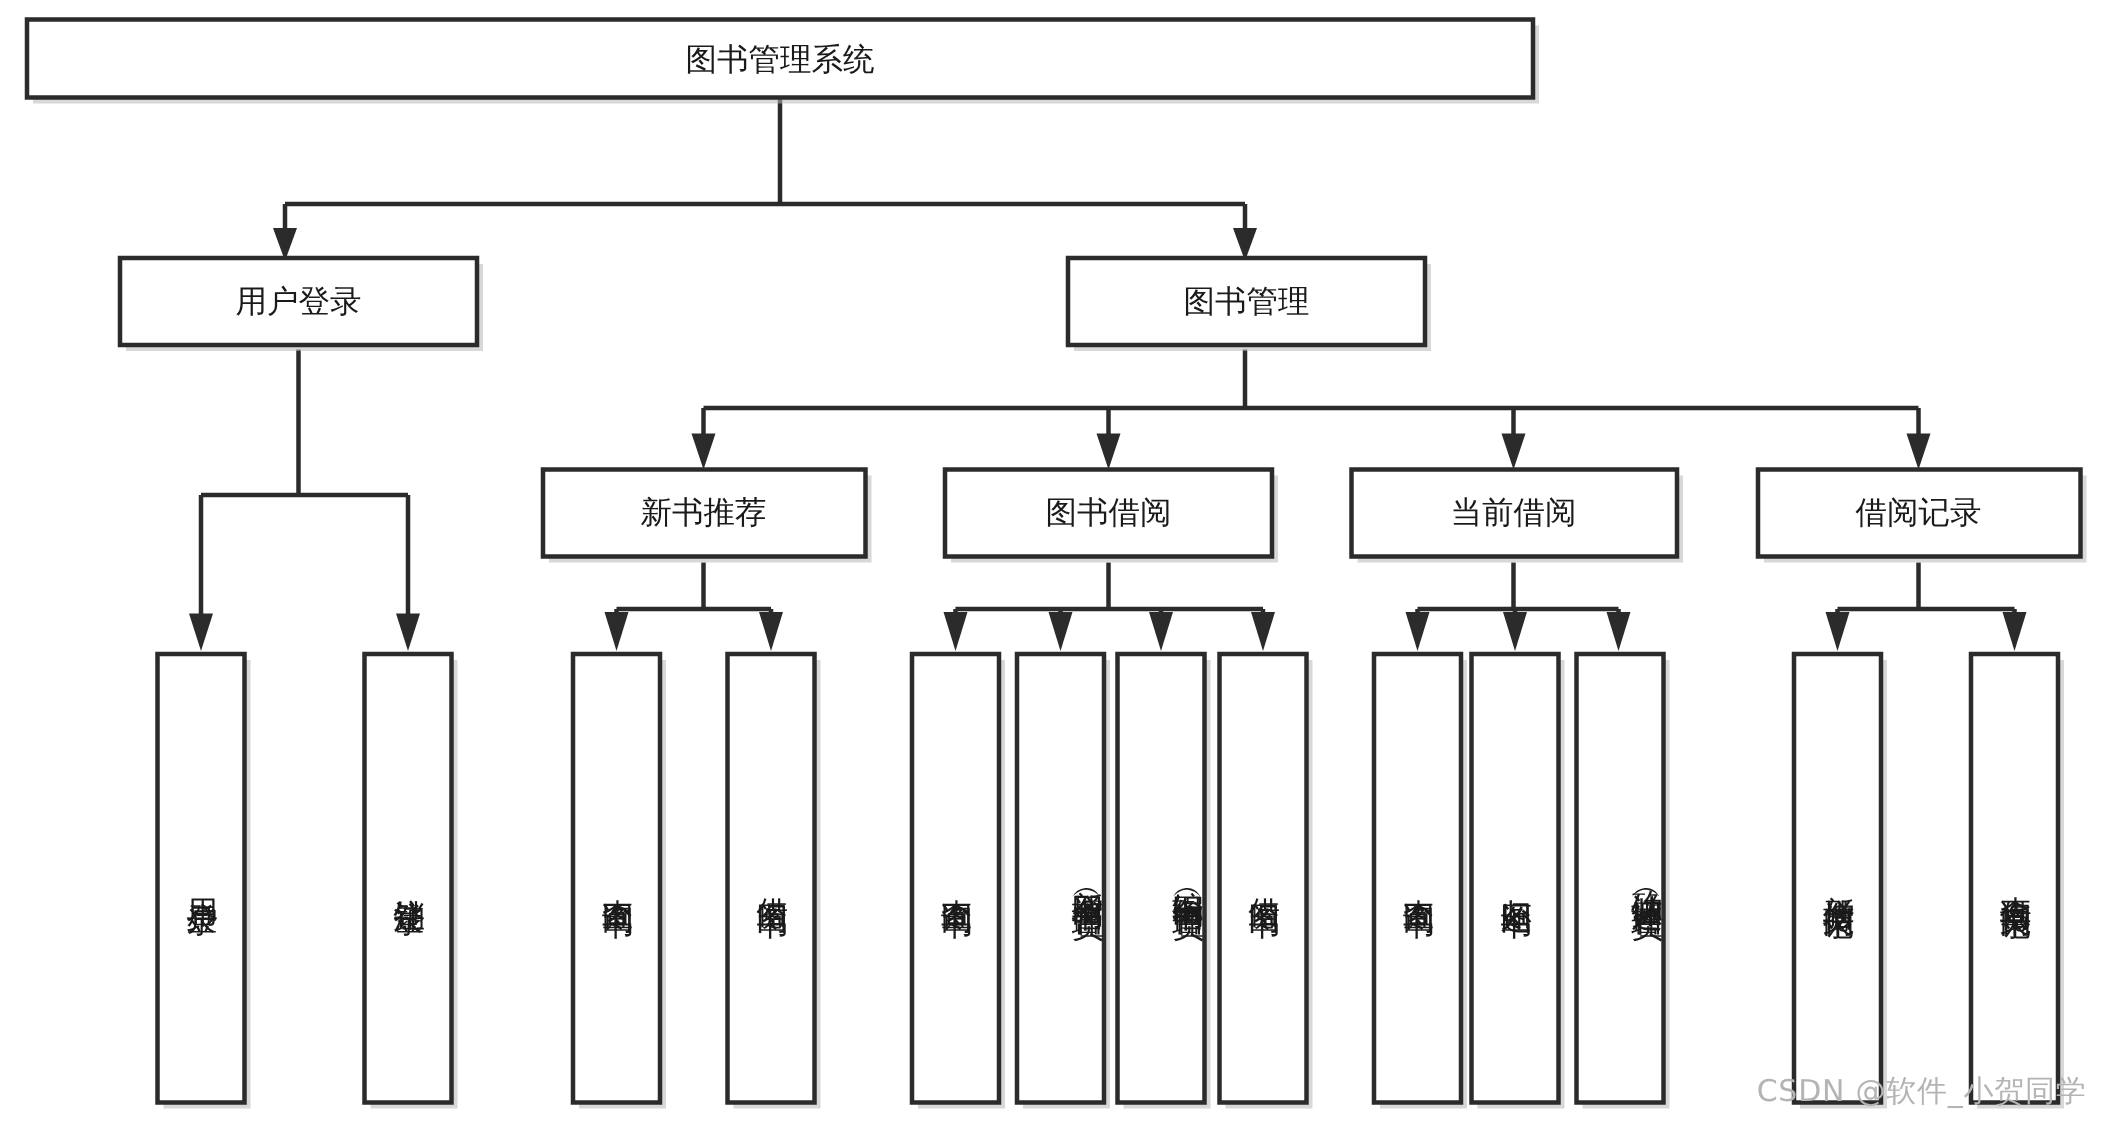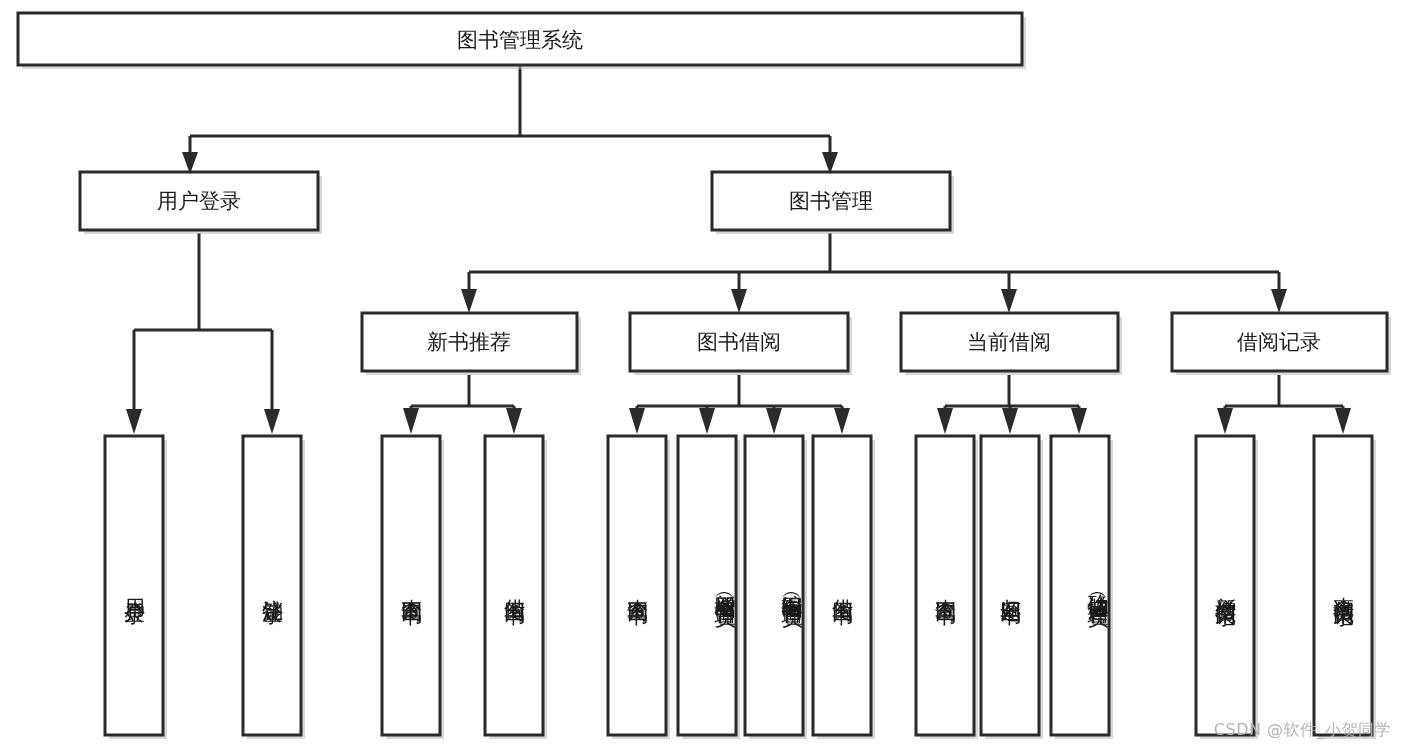--- a/index.html
+++ b/index.html
@@ -61,21 +61,21 @@
     letter-spacing: 2px;
     white-space: nowrap;
     text-align: center;
     pointer-events: none;
   }
   .watermark {
     position: absolute;
     right: 14px;
     bottom: 6px;
     font-family: "DejaVu Sans", "Liberation Sans", sans-serif;
-    font-size: 16px;
+    font-size: 20px;
     color: #b4b4b4;
     white-space: nowrap;
     letter-spacing: 0.5px;
   }
 </style>
 </head>
 <body>
 
 <div id="diagram-root">
 

